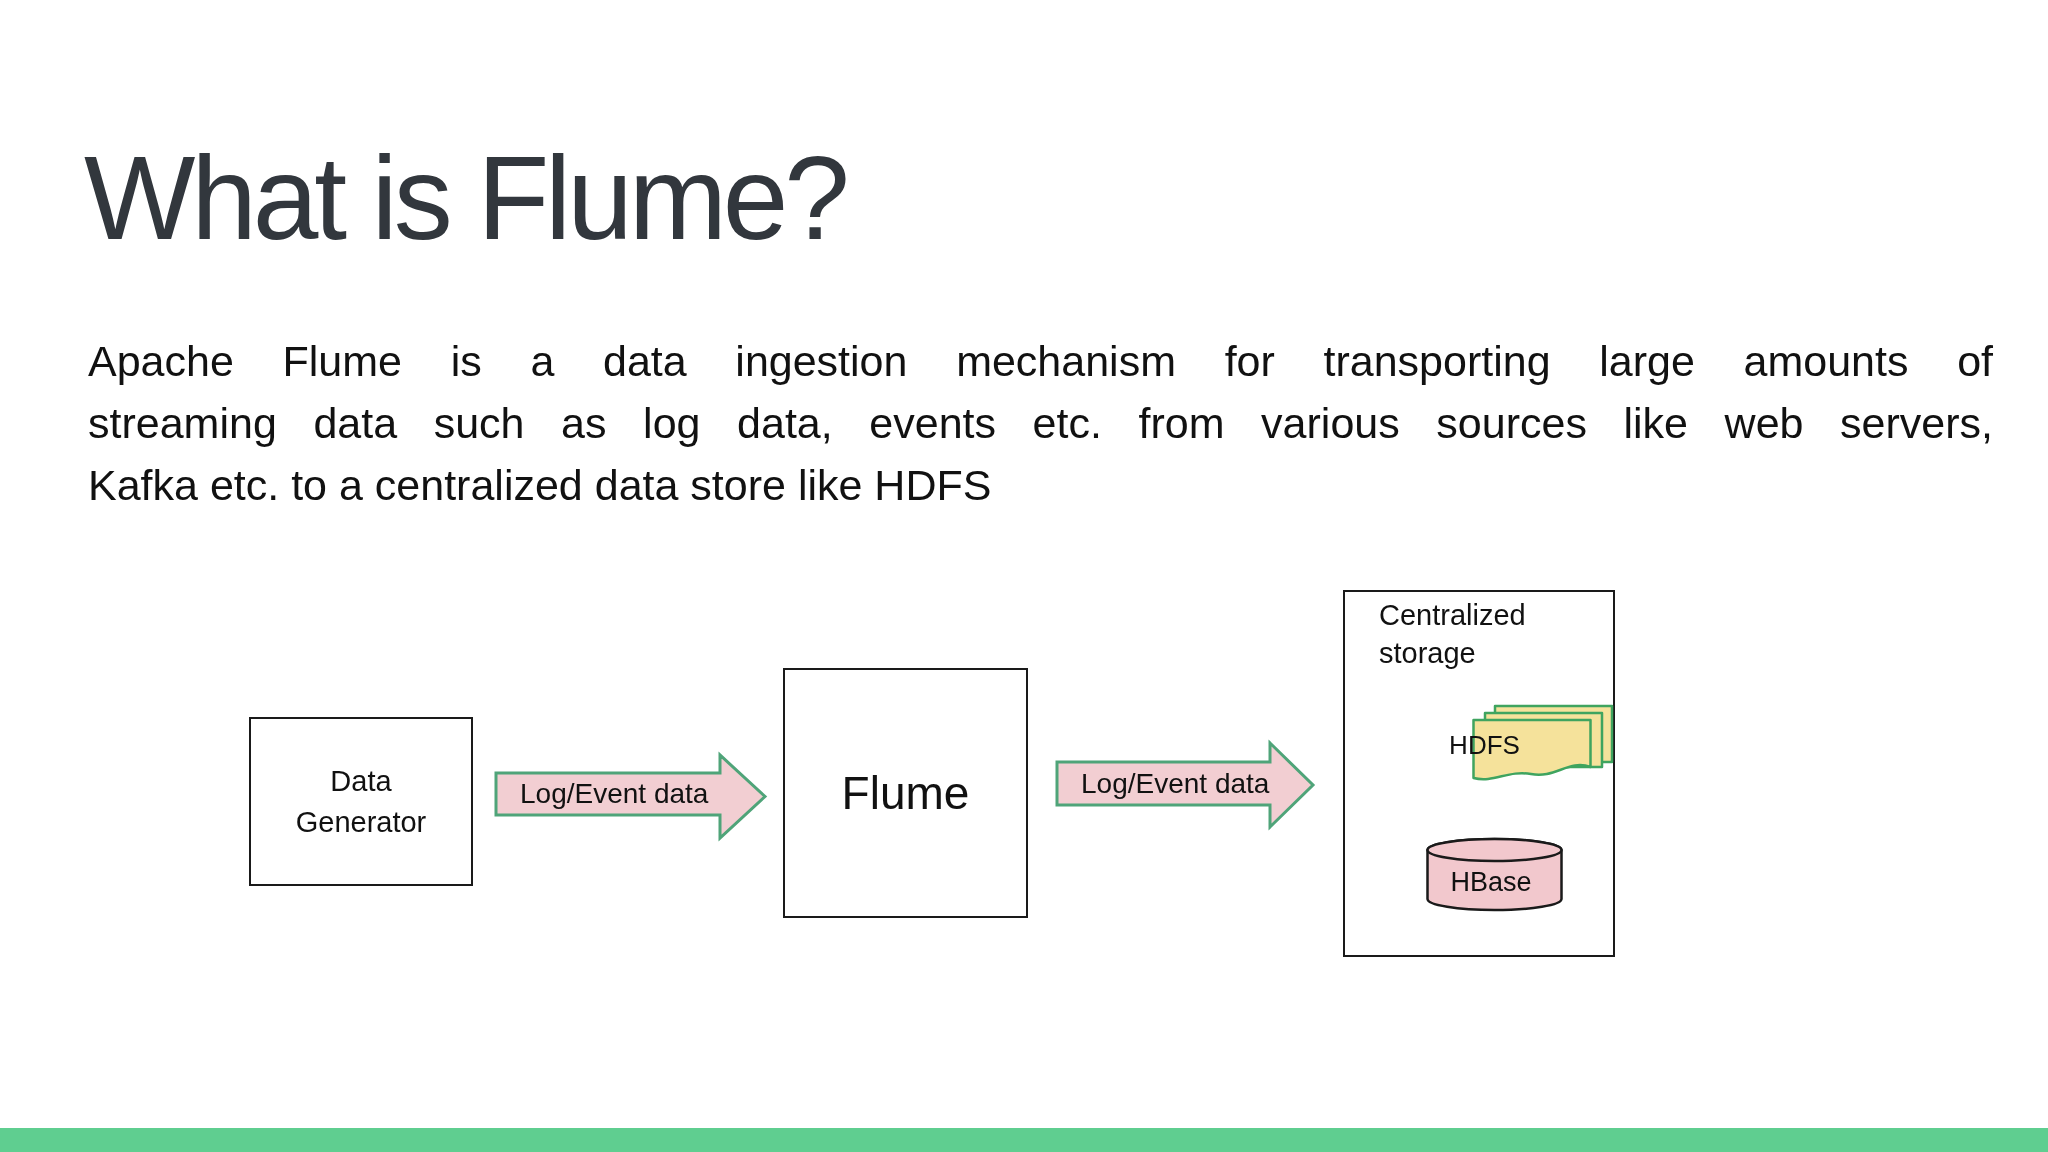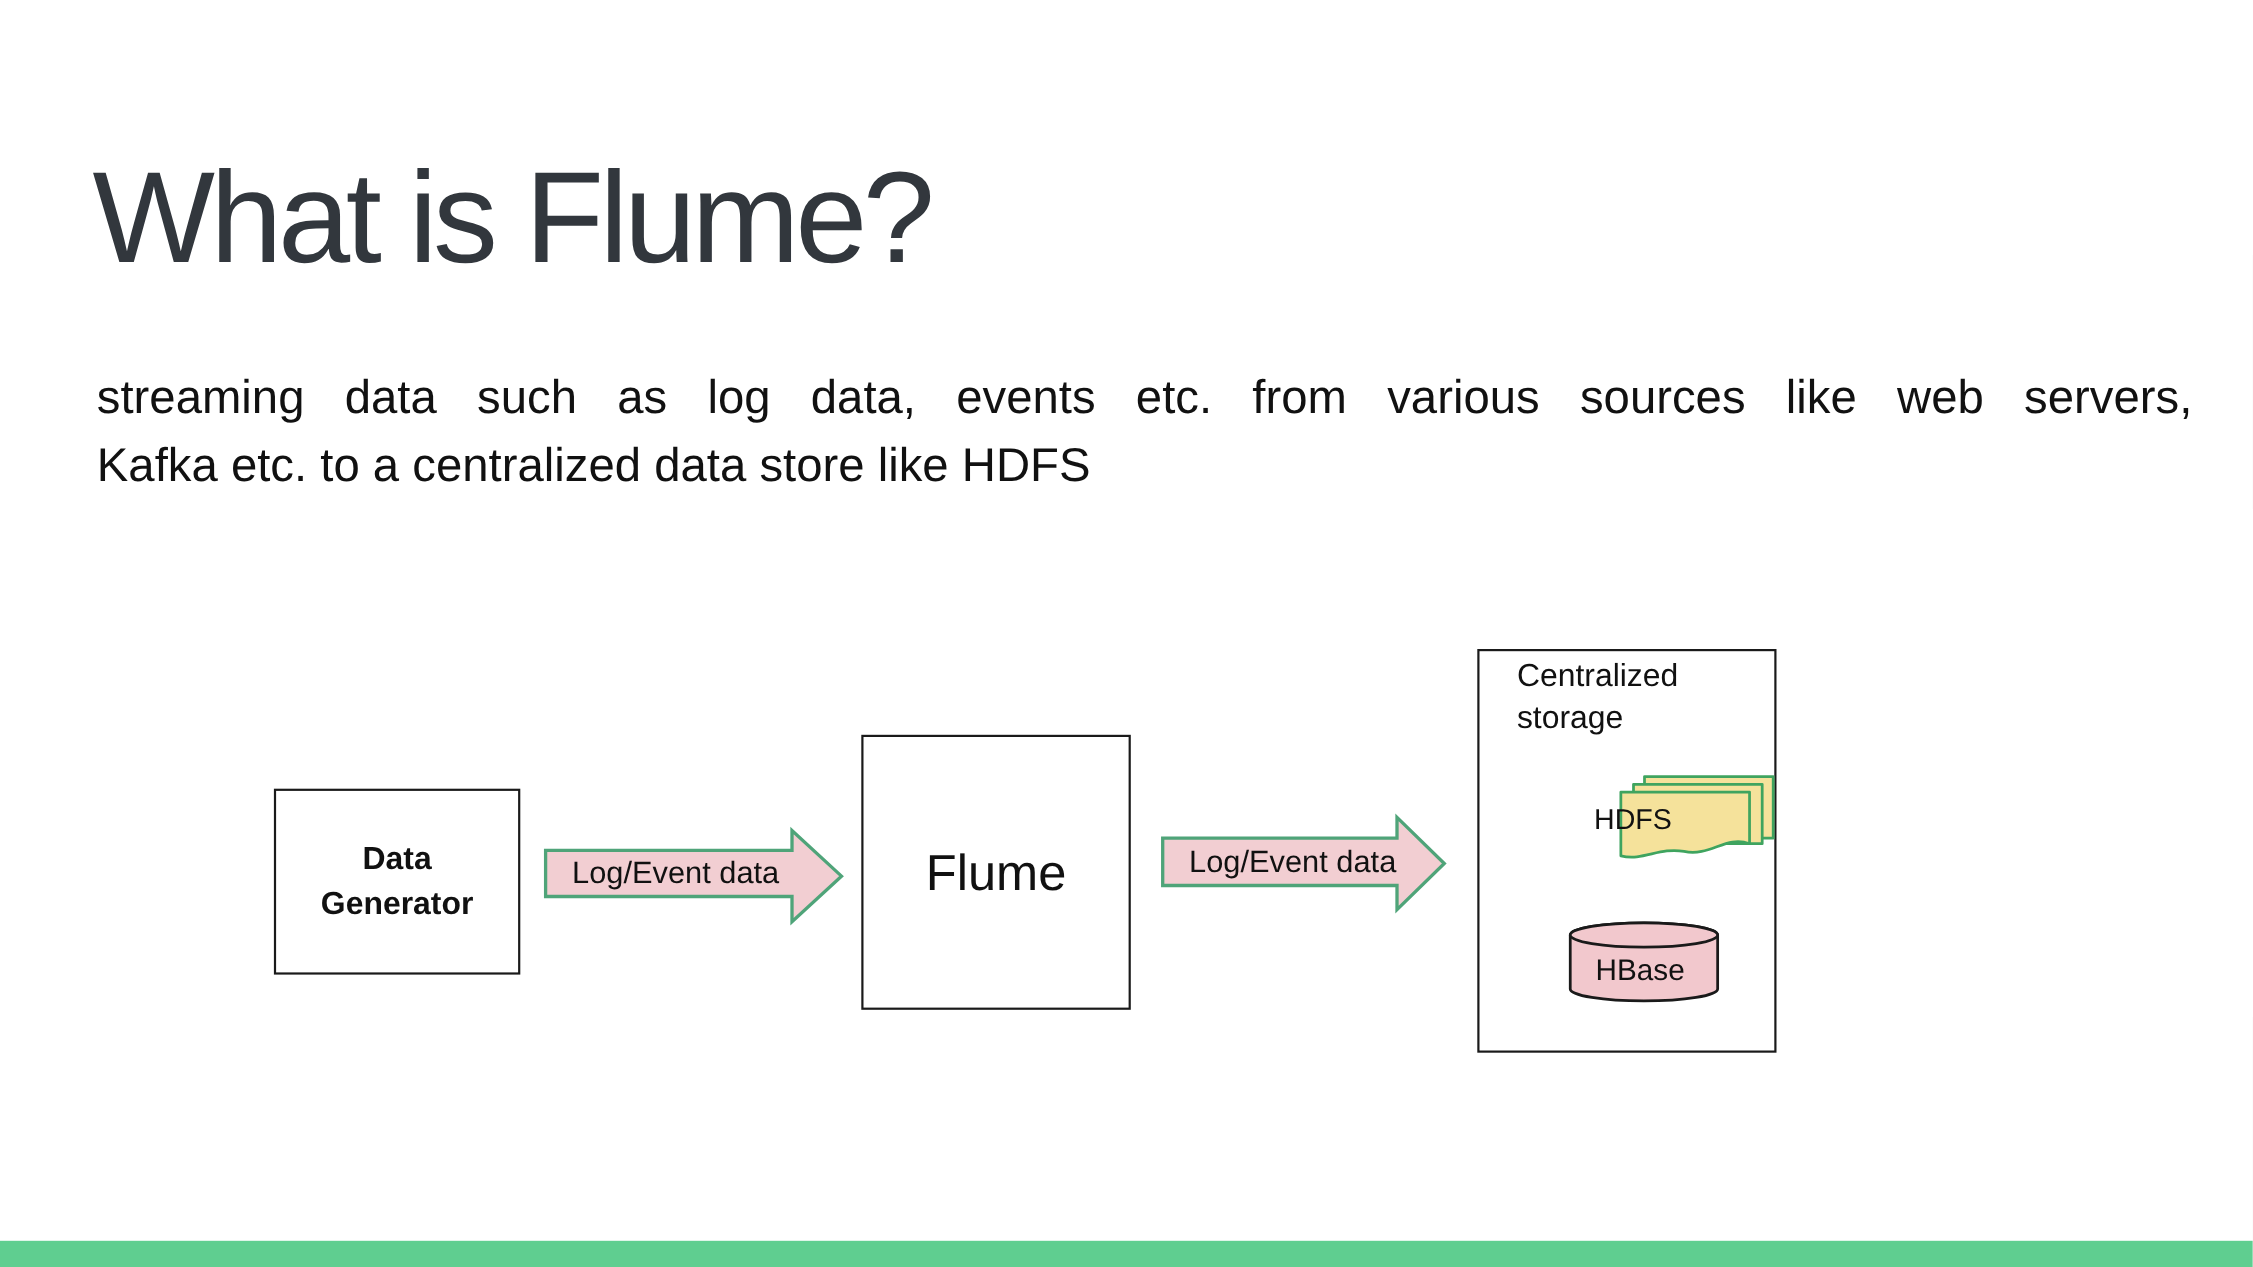--- a/index.html
+++ b/index.html
@@ -61,21 +61,21 @@
     background:var(--background);
     border:2px solid var(--box-border);
     box-sizing:border-box;
     display:flex;
     align-items:center;
     justify-content:center;
     color:var(--body-text);
   }
   .node-data-generator{
     left:249px; top:717px; width:224px; height:169px;
-    font-size:29px; line-height:1.38; text-align:center;font-weight:bold;
+    font-size:29px; line-height:1.38; text-align:center;
   }
   .node-data-generator .label{ width:150px; }
   .node-flume{
     left:783px; top:668px; width:245px; height:250px;
     font-size:46px; text-align:right;
   }
   .node-storage{
     left:1343px; top:590px; width:272px; height:367px;
     display:block;
   }
@@ -154,20 +154,21 @@
   }
 </style>
 </head>
 <body>
 
 <div class="slide">
 
   <h1 class="slide-title">What is Flume?</h1>
 
   <div class="intro">
+    <div class="line">Apache Flume is a data ingestion mechanism for transporting large amounts of</div>
     <div class="line">streaming data such as log data, events etc. from various sources like web servers,</div>
     <div class="line last">Kafka etc. to a centralized data store like HDFS</div>
   </div>
 
   <div>
 
     <div class="node node-data-generator">
       <div class="label">Data Generator</div>
     </div>
 

